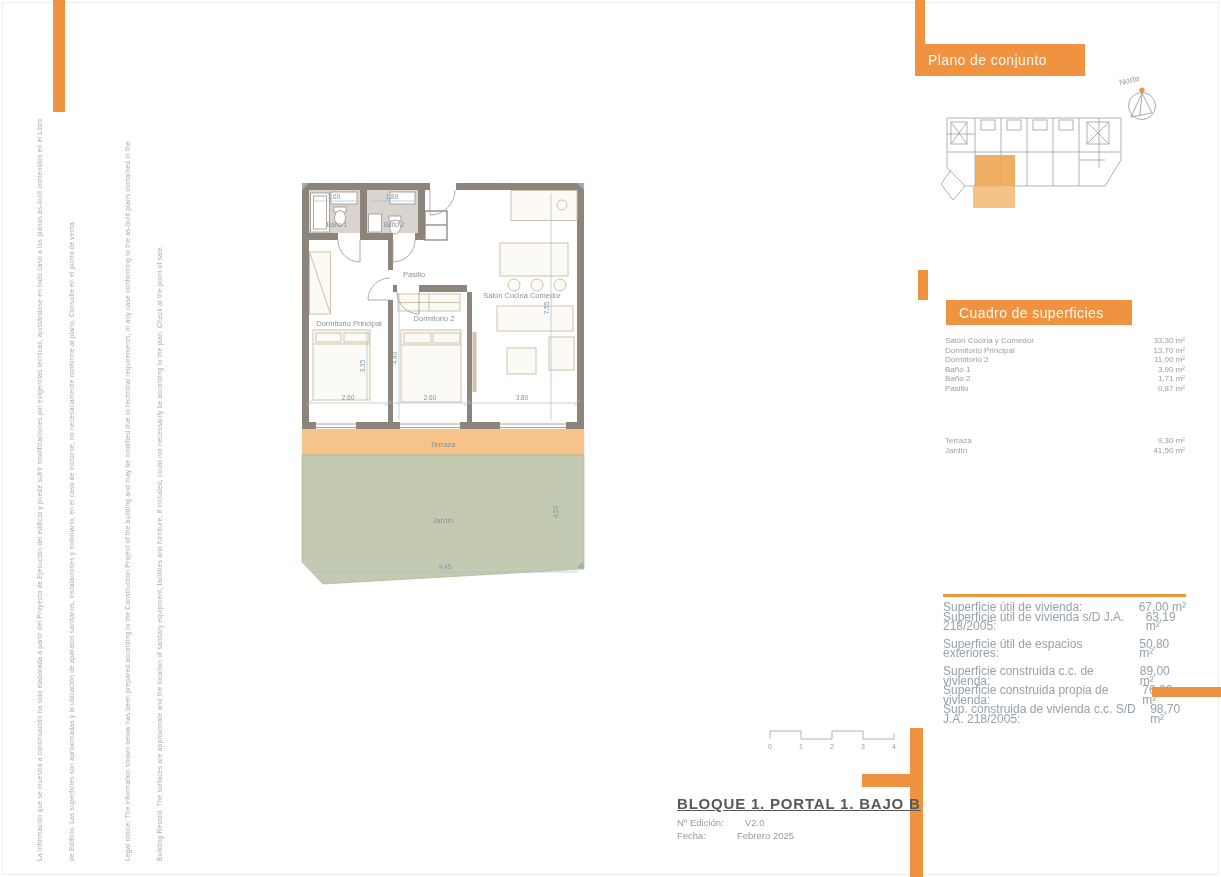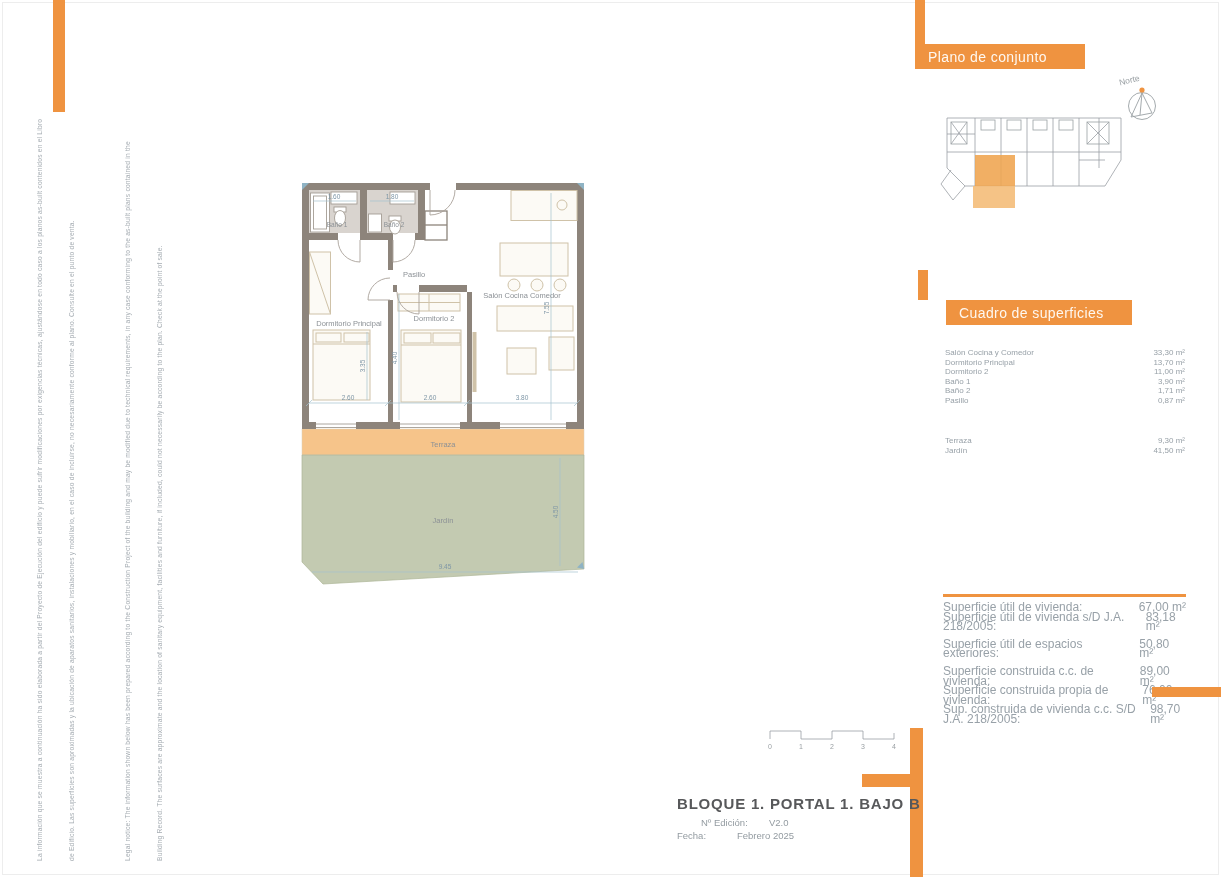--- a/index.html
+++ b/index.html
@@ -25,23 +25,23 @@
   
   .tbl{position:absolute;width:240px;color:#98A1A8;font-size:8px;}
   .tbl .row{display:flex;justify-content:space-between;line-height:9.6px;}
   .totals{position:absolute;left:943px;top:594px;width:243px;color:#98A1A8;font-size:12px;}
   .totals .rule{height:3px;background:#EF9340;margin-bottom:6px;}
   .totals .grp{margin-bottom:8px;}
   .totals .row{display:flex;justify-content:space-between;line-height:9.6px;}
 
   
   .titleblock{position:absolute;left:677px;top:795px;color:#939BA1;}
-  .titleblock .t{font-size:15px;font-weight:bold;letter-spacing:.8px;color:#57585A;margin-bottom:4px;}
+  .titleblock .t{font-size:15px;font-weight:bold;letter-spacing:.8px;color:#57585A;margin-bottom:4px;text-decoration:underline;}
   .titleblock .r{display:flex;font-size:9.5px;line-height:13px;}
-  .titleblock .l1{width:68px;margin-left:24px;} .titleblock .l2{width:60px;}
+  .titleblock .l1{width:68px;} .titleblock .l2{width:60px;}
 
   svg text{font-family:"Liberation Sans",sans-serif;}
 </style>
 </head>
 <body>
 
 <div class="canvas">
   <div class="frame"></div>
 
   <div class="legal">
@@ -50,21 +50,21 @@
       <span>de Edificio. Las superficies son aproximadas y la ubicación de aparatos sanitarios, instalaciones y mobiliario, en el caso de incluirse, no necesariamente conforme al plano. Consulte en el punto de venta.</span>
     </div>
     <div class="block">
       <span>Legal notice: The information shown below has been prepared according to the Construction Project of the building and may be modified due to technical requirements, in any case conforming to the as-built plans contained in the</span>
       <span>Building Record. The surfaces are approximate and the location of sanitary equipment, facilities and furniture, if included, could not necessarily be according to the plan. Check at the point of sale.</span>
     </div>
   </div>
 
   <div class="bar" style="left:53px;top:0;width:12px;height:112px;"></div>
   <div class="bar" style="left:915px;top:0;width:10px;height:44px;"></div>
-  <div class="banner" style="left:915px;top:44px;width:170px;height:25px;">
+  <div class="banner" style="left:915px;top:44px;width:170px;height:32px;">
     <span>Plano de conjunto</span>
   </div>
 
   <svg style="position:absolute;left:935px;top:68px;" width="230" height="145" viewBox="0 0 230 145">
     <g stroke="#9AA0A4" fill="none" stroke-width="0.9">
       <circle cx="207" cy="38" r="13.5"></circle>
       <path d="M207,25 L196,49 L217,45 Z"></path>
       <path d="M207,25 L205,47"></path>
       <circle cx="207" cy="22" r="2.6" fill="#EF9340" stroke="none"></circle>
     </g>
@@ -89,21 +89,21 @@
       <rect x="40" y="87" width="40" height="31" fill="#EFA44F" opacity="0.88"></rect>
       <rect x="38" y="118" width="42" height="22" fill="#F4BC79" opacity="0.9"></rect>
     </g>
   </svg>
 
   <div class="bar" style="left:918px;top:270px;width:10px;height:30px;"></div>
   <div class="banner" style="left:918px;top:300px;width:186px;height:25px;margin-left:28px;">
     <span>Cuadro de superficies</span>
   </div>
 
-  <div class="tbl" style="left:945px;top:348px;">
+  <div class="tbl" style="left:945px;top:336px;">
     <div class="row">
         <span>Salón Cocina y Comedor</span>
         <span>33,30 m²</span>
       </div>
     <div class="row">
         <span>Dormitorio Principal</span>
         <span>13,70 m²</span>
       </div>
     <div class="row">
         <span>Dormitorio 2</span>
@@ -135,21 +135,21 @@
 
   <div class="totals">
     <div class="rule"></div>
     <div class="grp">
       <div class="row">
           <span>Superficie útil de vivienda:</span>
           <span>67,00 m²</span>
         </div>
       <div class="row">
           <span>Superficie útil de vivienda s/D J.A. 218/2005:</span>
-          <span>83,18 m²</span>
+          <span>63,19 m²</span>
         </div>
     </div>
     <div class="grp">
       <div class="row">
           <span>Superficie útil de espacios exteriores:</span>
           <span>50,80 m²</span>
         </div>
     </div>
     <div class="grp">
       <div class="row">

